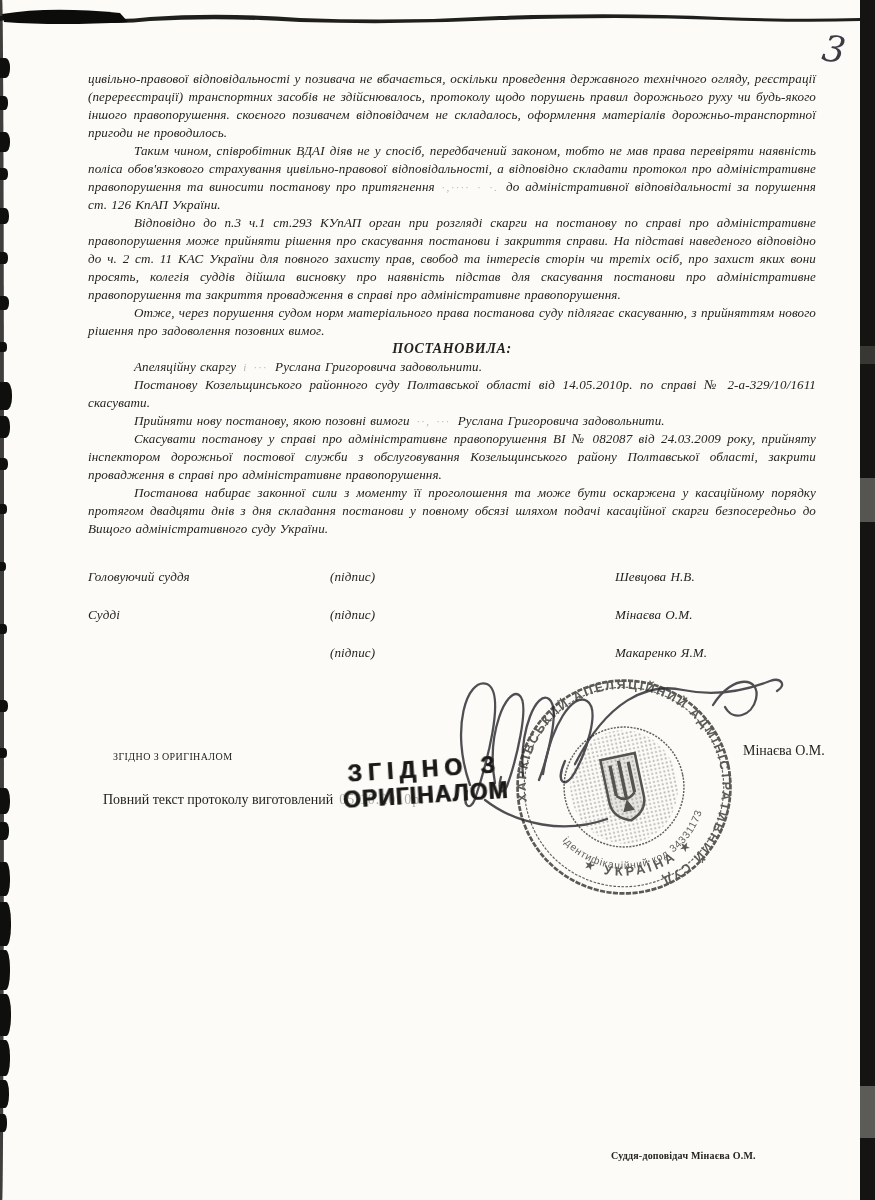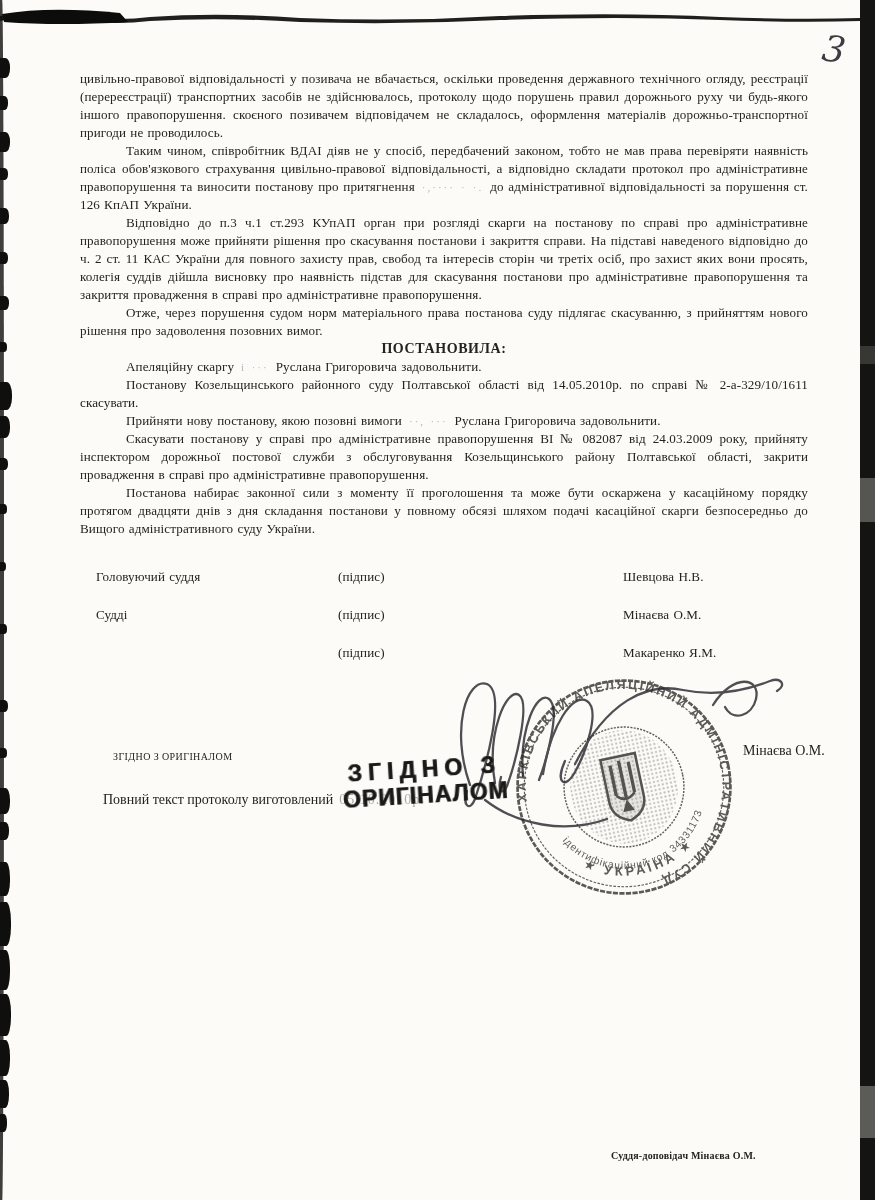--- a/index.html
+++ b/index.html
@@ -12,37 +12,37 @@
   
   .artifact{position:absolute;pointer-events:none;}
   .edge-right{left:860px;top:0;width:15px;height:1200px;background:#141412;}
   .edge-right .patch{position:absolute;left:0;width:15px;background:#8b8b86;}
   .edge-left{left:0;top:0;width:14px;height:1200px;}
   .edge-left i{position:absolute;left:0;background:#0f0f0d;border-radius:0 45% 45% 0;display:block;}
   .topstreak{left:0;top:0;width:875px;height:40px;}
   .pagenum-svg{left:800px;top:18px;width:70px;height:70px;}
   
   .main{
-    position:absolute;left:80px;top:70px;width:728px;
+    position:absolute;left:88px;top:70px;width:728px;
     font-size:13.1px;line-height:18px;text-align:justify;
-    word-spacing:.06em;letter-spacing:.1px;
+    word-spacing:.06em;letter-spacing:.1px;font-style:italic;
   }
   .main p{margin:0;}
   .ind{text-indent:46px;}
   .ind-lg{text-indent:92px;}
   .redacted{
     color:#9aA0a6;opacity:.75;filter:blur(.6px);
     font-size:11px;letter-spacing:2px;margin:0 7px;white-space:nowrap;
   }
   .heading{
     text-align:center;font-weight:bold;font-size:14px;
     letter-spacing:.6px;margin:14px 0 24px;text-indent:0;
   }
   
-  .sigblock{margin-top:30px;text-align:left;margin-left:16px;}
+  .sigblock{margin-top:30px;text-align:left;}
   .sigrow{display:grid;grid-template-columns:242px 285px 1fr;margin-top:20px;}
   .sigrow:first-child{margin-top:0;}
   .sigrow span{display:block;}
   
   .copy-label{position:absolute;left:113px;top:751px;font-size:10px;letter-spacing:.4px;}
   .fulltext-note{position:absolute;left:103px;top:792px;font-size:14px;}
   .note-date{opacity:.38;filter:blur(.5px);margin-left:6px;letter-spacing:1px;}
   .stamp{
     position:absolute;left:315px;top:756px;width:220px;text-align:center;
     font-family:"Liberation Sans","DejaVu Sans",sans-serif;

